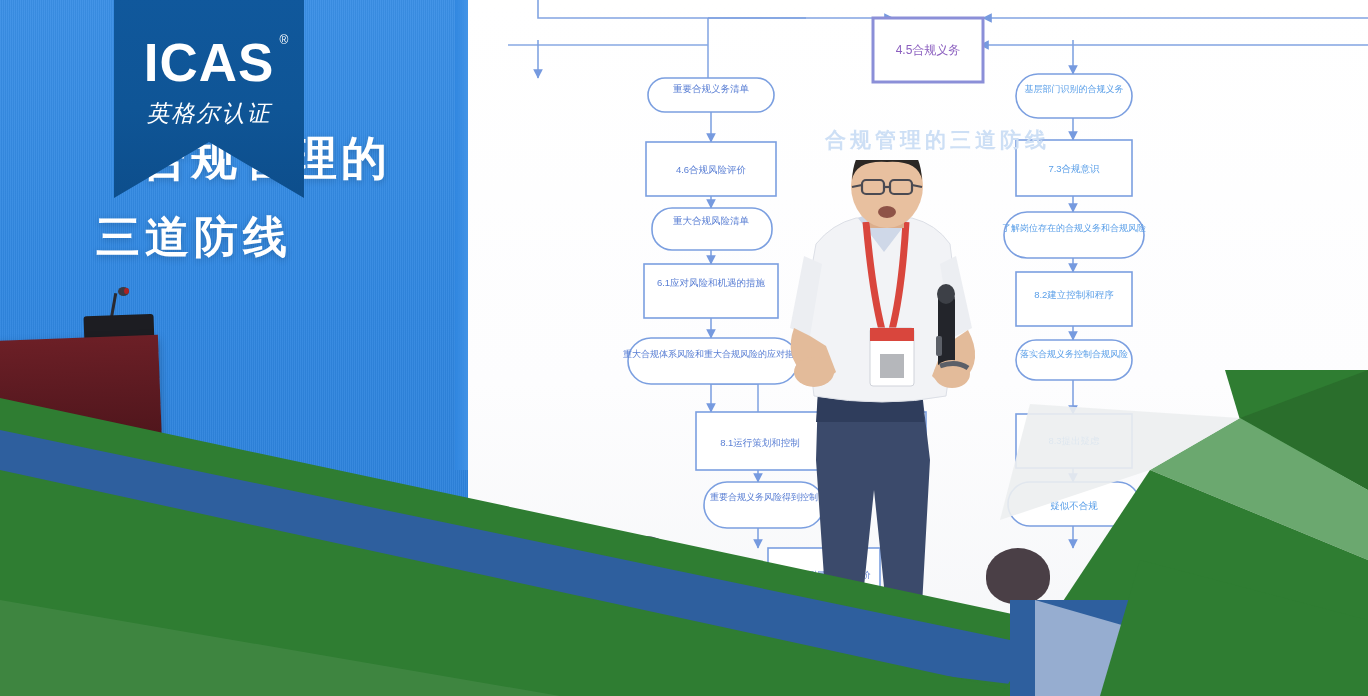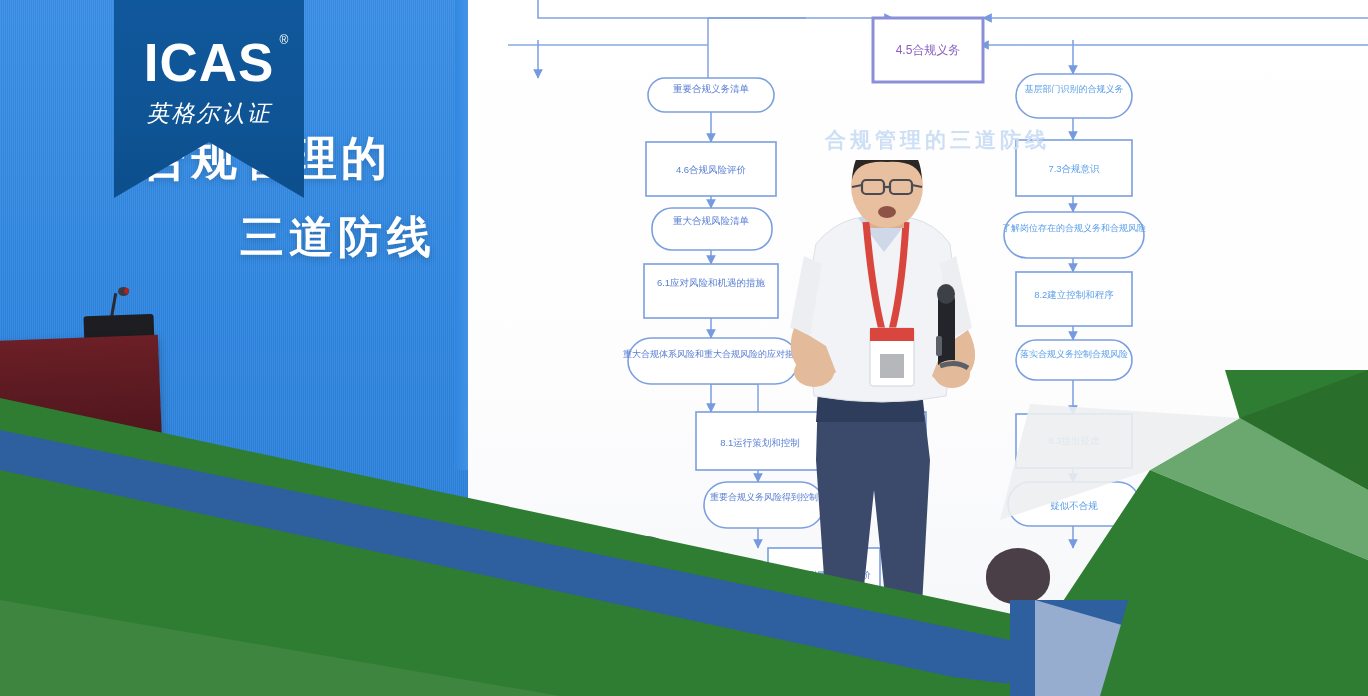--- a/index.html
+++ b/index.html
@@ -38,21 +38,21 @@
   
   .wall-text-top{
     position:absolute; left:96px; top:128px; width:340px;
     text-align:center;
     font-size:46px; font-weight:bold; color:#ffffff;
     letter-spacing:4px; white-space:nowrap;
     text-shadow:0 2px 6px rgba(0,0,0,.18);
   }
   .wall-text-bottom{
     position:absolute; left:96px; top:208px; width:340px;
-    text-align:right;
+    text-align:left;
     font-size:44px; font-weight:bold; color:#ffffff;
     letter-spacing:5px; white-space:nowrap;
     text-shadow:0 2px 7px rgba(0,0,0,.2);
   }
 
   
   .banner{
     position:absolute; left:114px; top:-2px; width:190px; height:200px;
     background:linear-gradient(180deg,#10589c 0%,#0f5596 55%,#0d4e8c 100%);
     box-shadow:2px 4px 14px rgba(0,0,0,.30);

